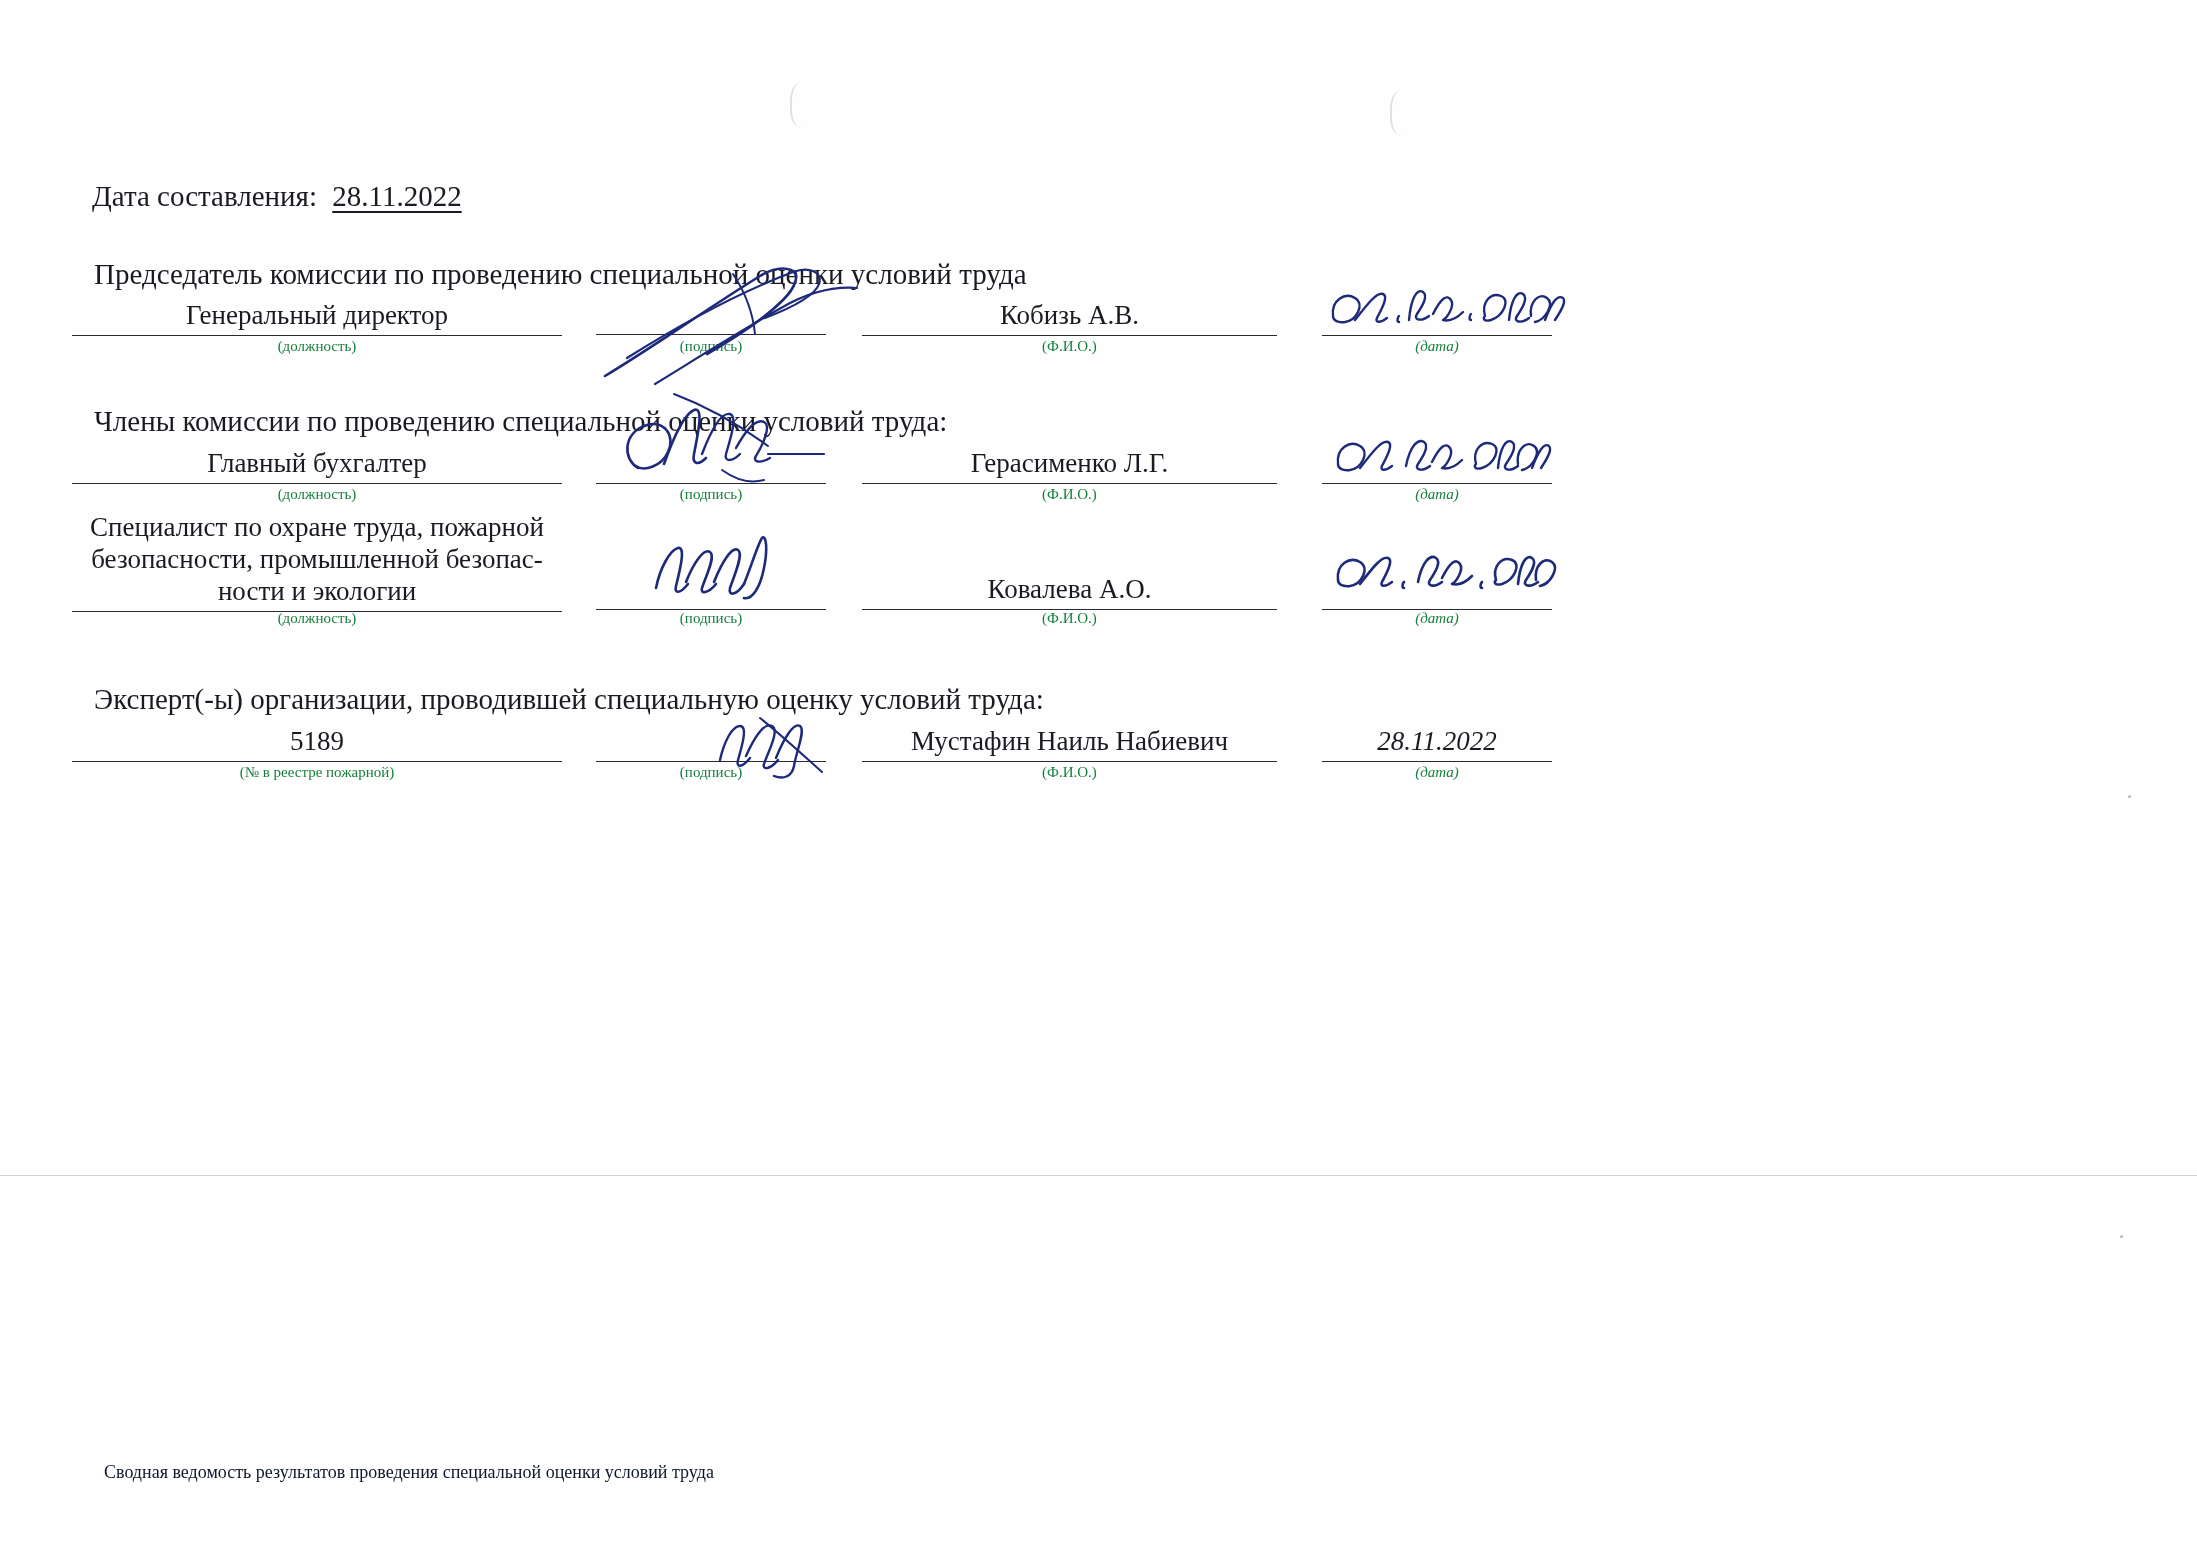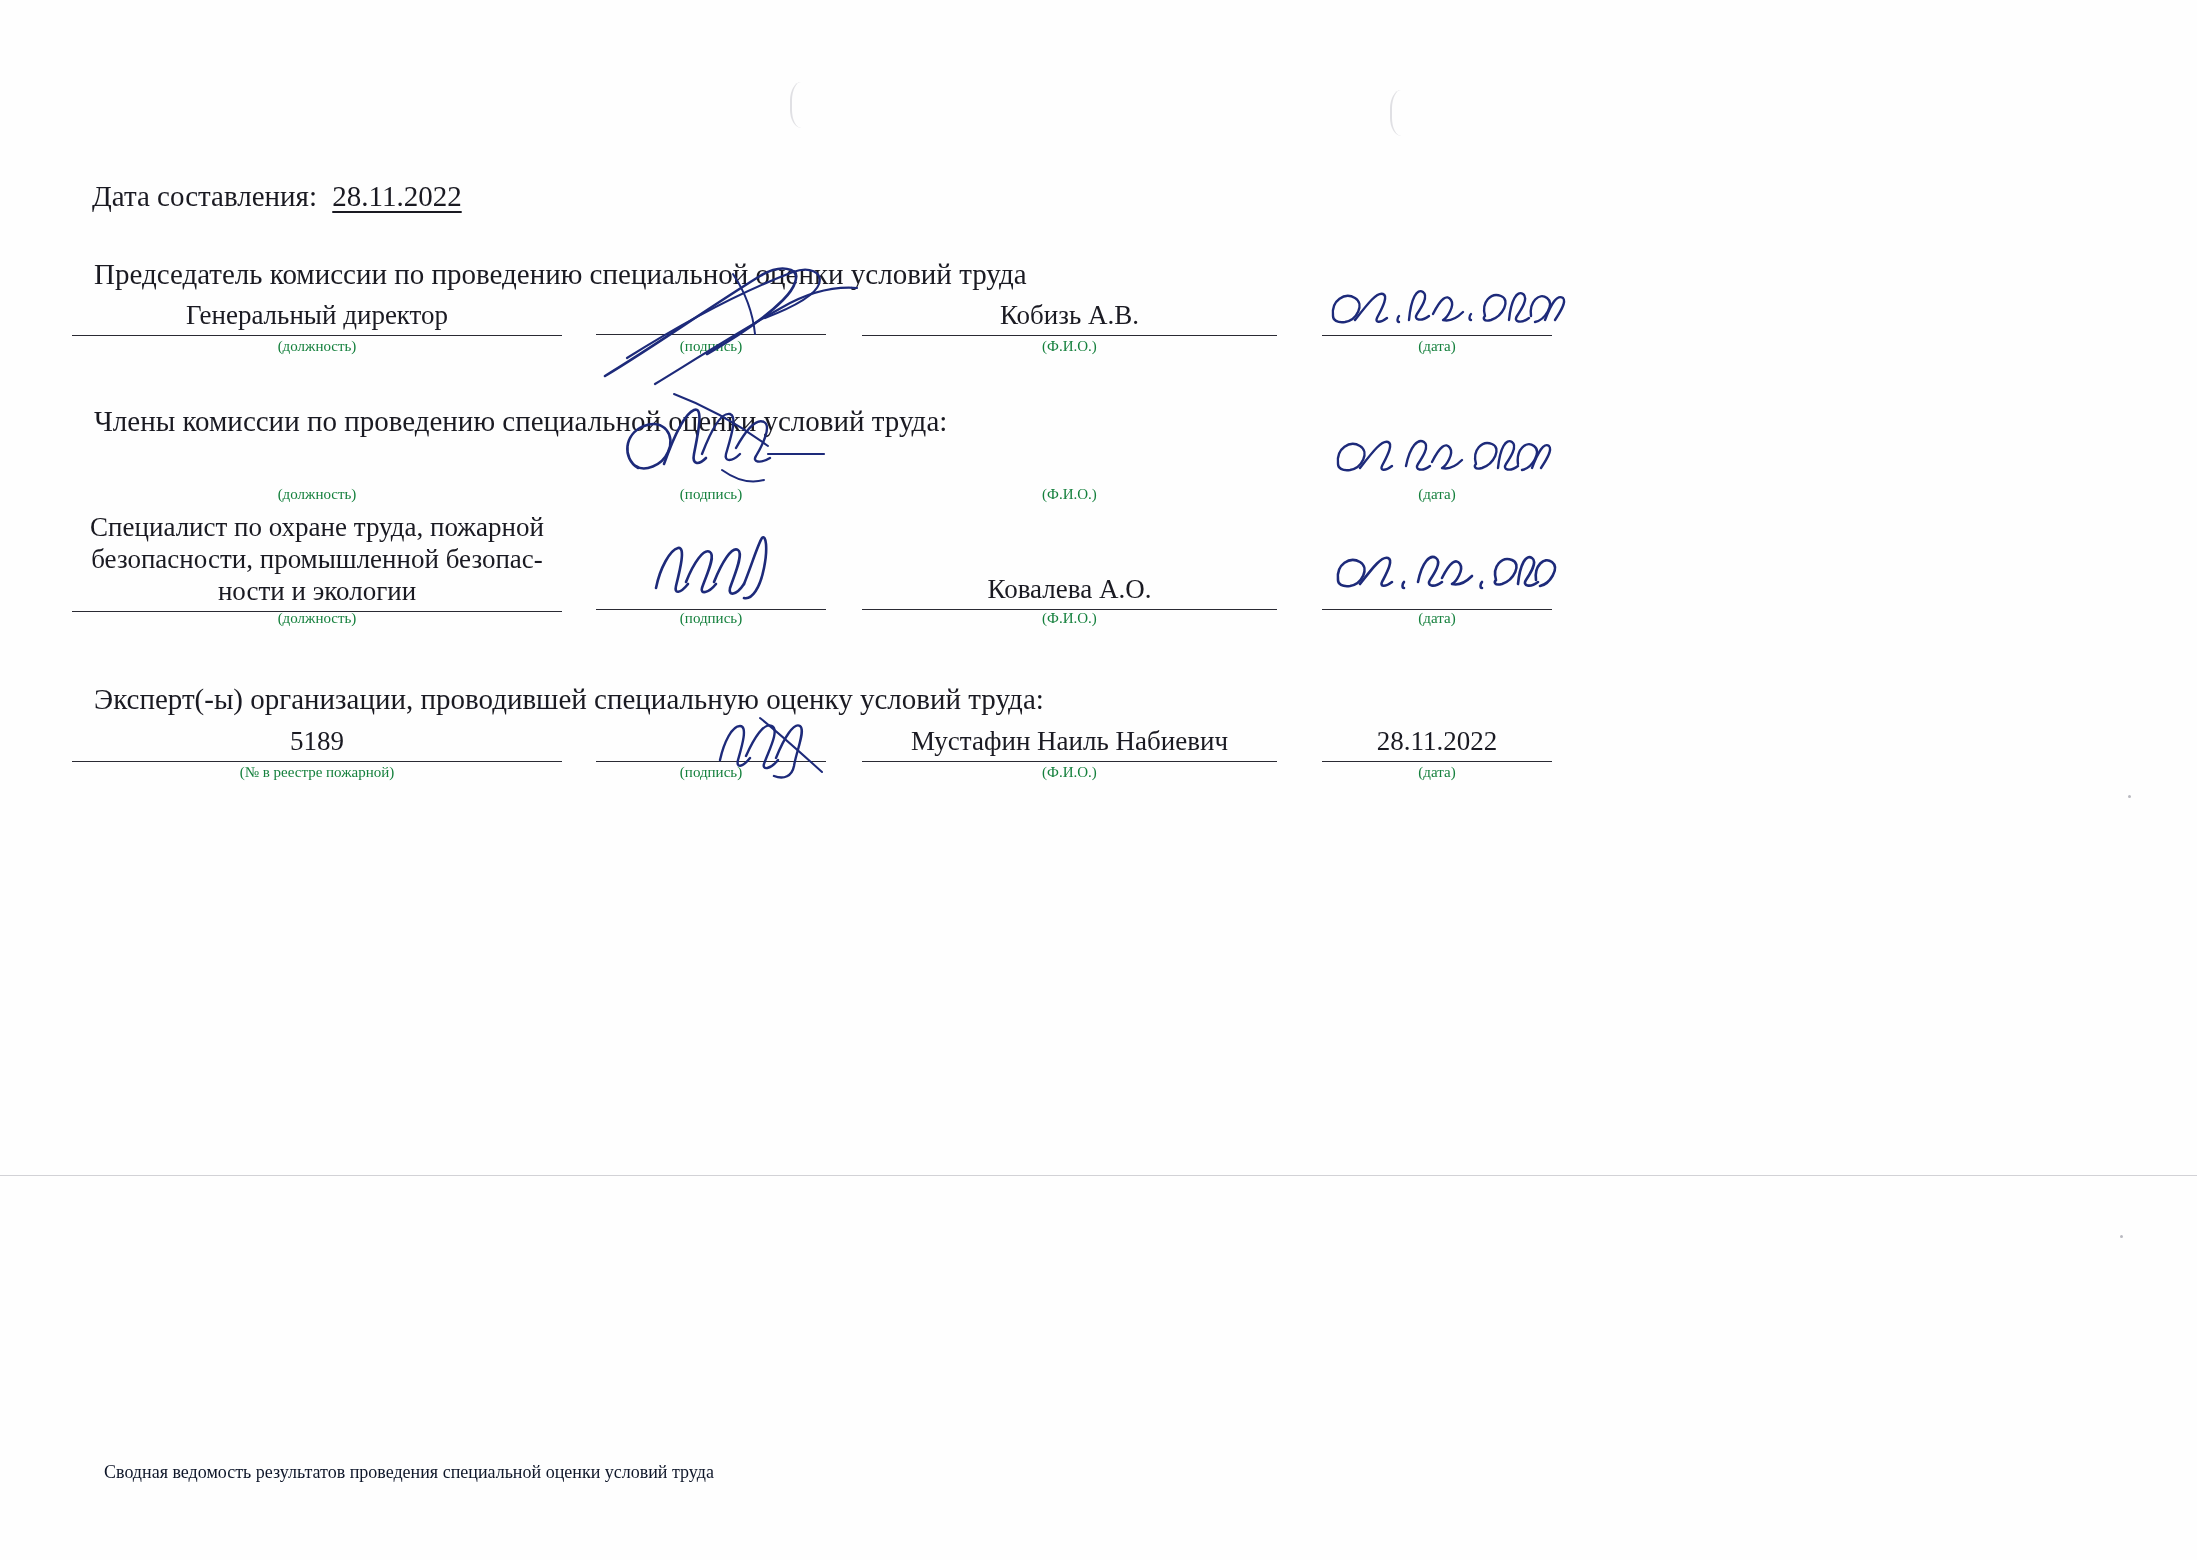--- a/index.html
+++ b/index.html
@@ -81,21 +81,21 @@
     height: 60px;
   }
   .sig-row .cell {
     position: absolute;
     border-bottom: 1.6px solid #2a2a33;
     text-align: center;
   }
   .cell-pos   { left: 0px;   width: 490px; }
   .cell-sign  { left: 524px; width: 230px; }
   .cell-fio   { left: 790px; width: 415px; }
-  .cell-date  { left: 1250px; width: 230px; }
+  .cell-date  { left: 1250px; width: 230px; font-style: italic; }
 
   .cell .val {
     display: block;
     font-size: 27px;
     line-height: 1.18;
     padding-bottom: 3px;
     min-height: 31px;
     white-space: pre-line;
   }
   .cell .cap {
@@ -182,20 +182,34 @@
     <div class="cell cell-fio" style="border:0">
       <span class="cap">(Ф.И.О.)</span>
     </div>
     <div class="cell cell-date" style="border:0">
       <span class="cap">(дата)</span>
     </div>
   </div>
 
   <div class="section-title t-members">Члены комиссии по проведению специальной оценки условий труда:</div>
 
+  <div class="sig-row r-buh">
+    <div class="cell cell-pos">
+      <span class="val">Главный бухгалтер</span>
+    </div>
+    <div class="cell cell-sign">
+      <span class="val">&nbsp;</span>
+    </div>
+    <div class="cell cell-fio">
+      <span class="val">Герасименко Л.Г.</span>
+    </div>
+    <div class="cell cell-date">
+      <span class="val">&nbsp;</span>
+    </div>
+  </div>
   <div class="sig-row" style="top:484px">
     <div class="cell cell-pos" style="border:0">
       <span class="cap">(должность)</span>
     </div>
     <div class="cell cell-sign" style="border:0">
       <span class="cap">(подпись)</span>
     </div>
     <div class="cell cell-fio" style="border:0">
       <span class="cap">(Ф.И.О.)</span>
     </div>

